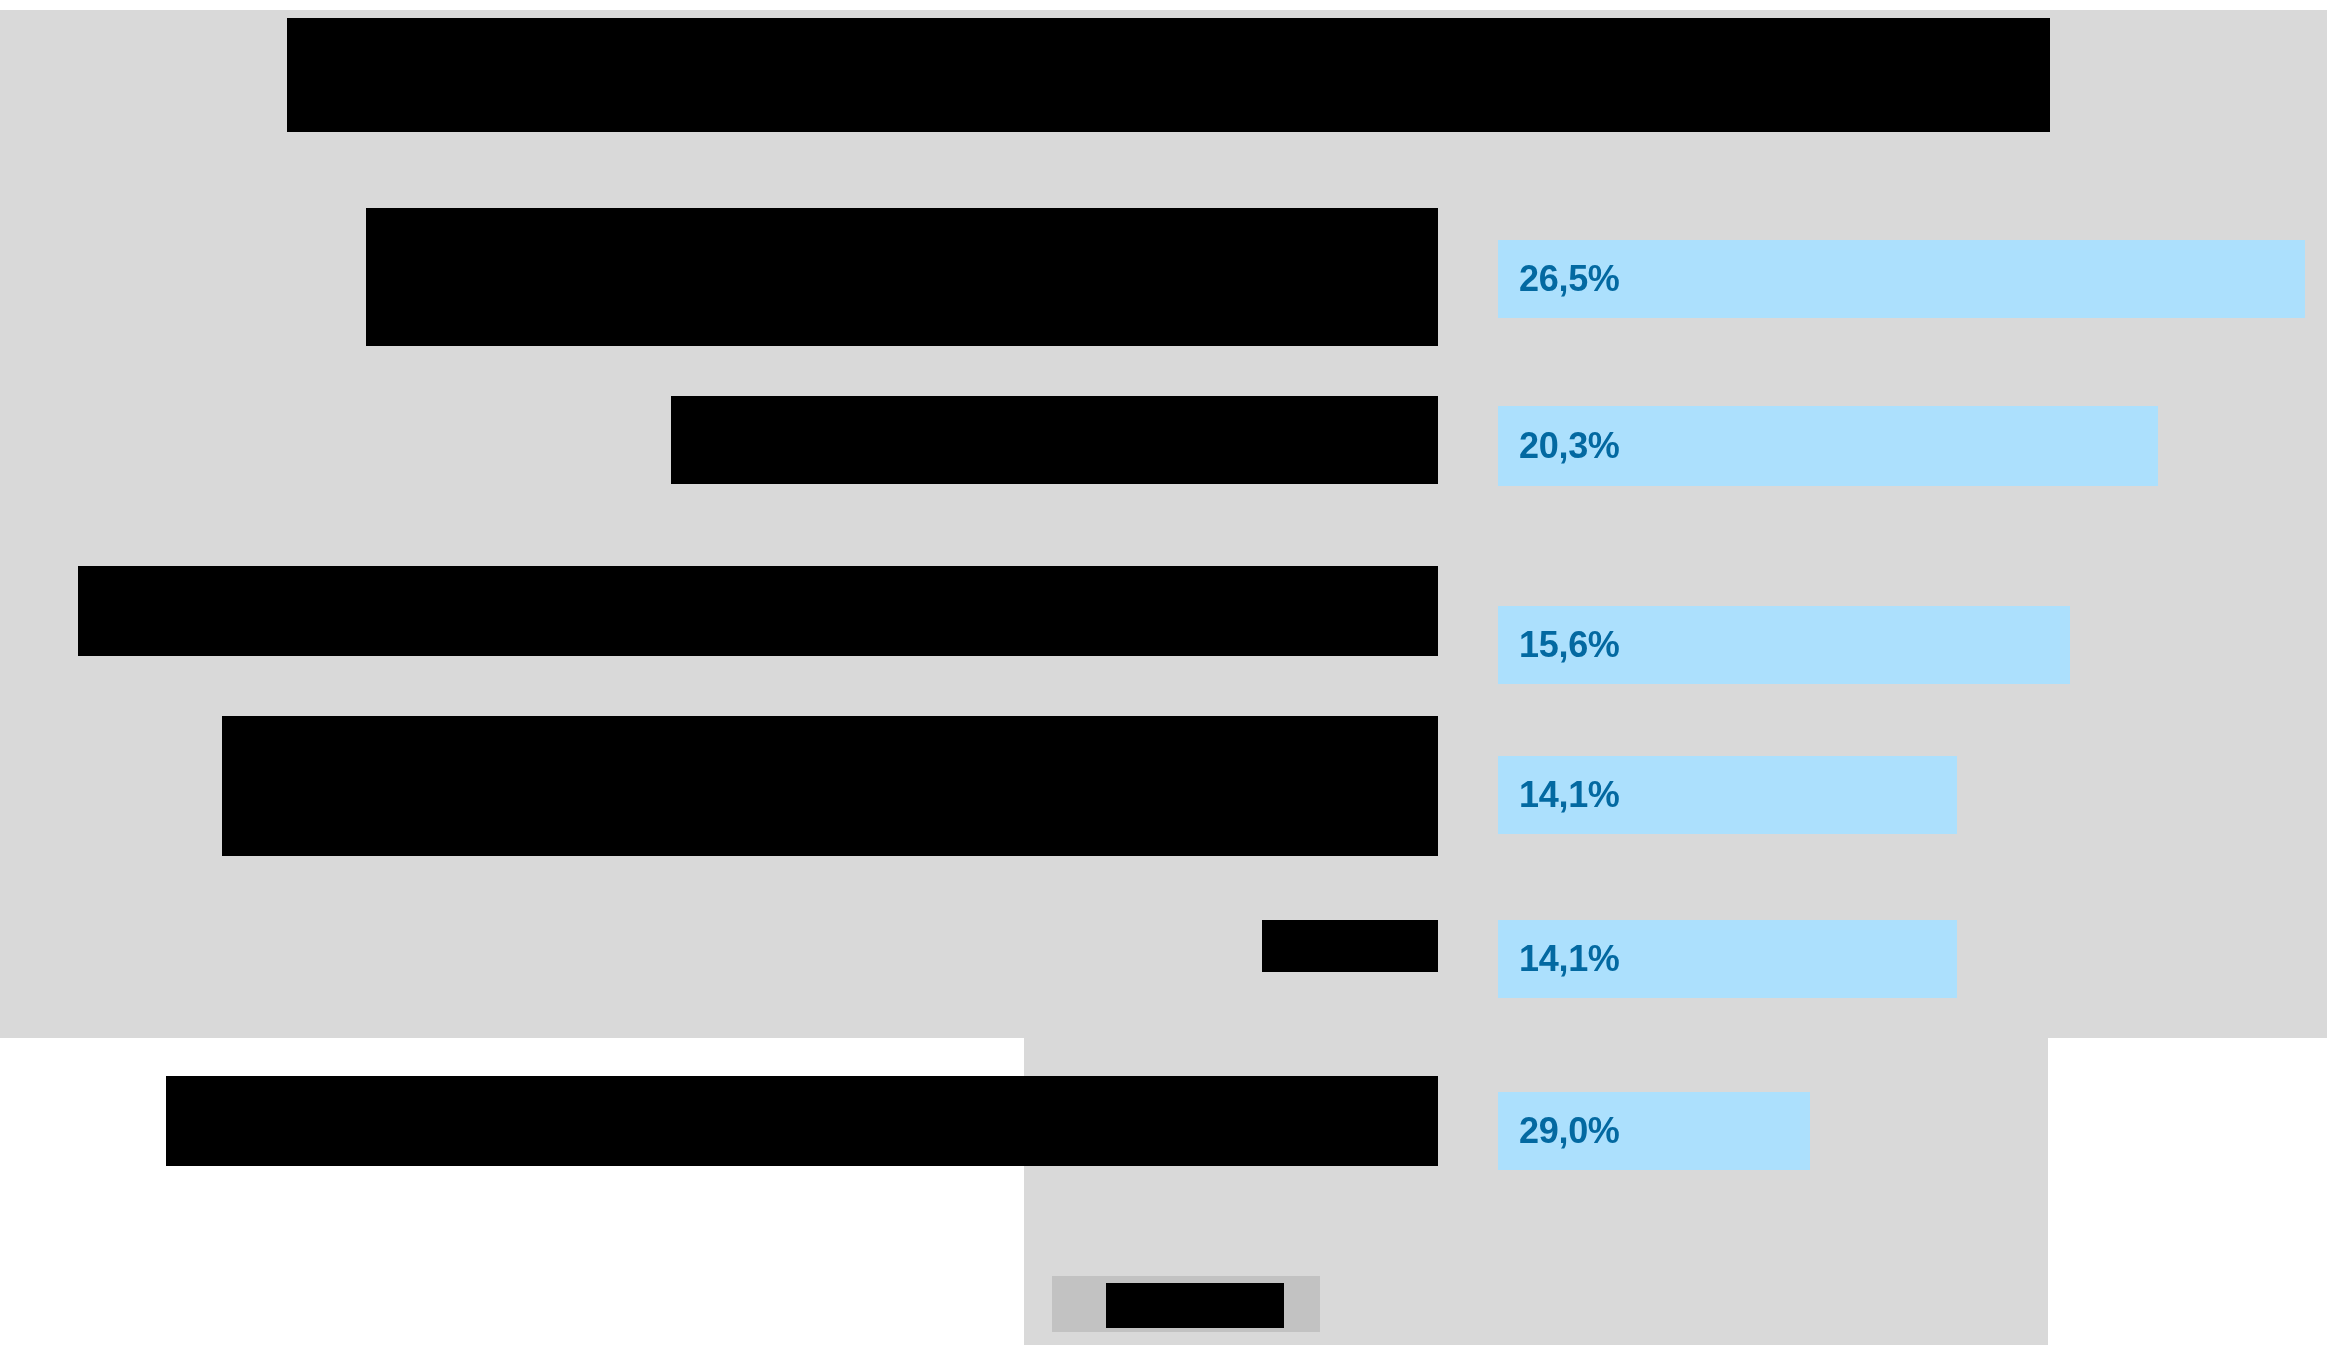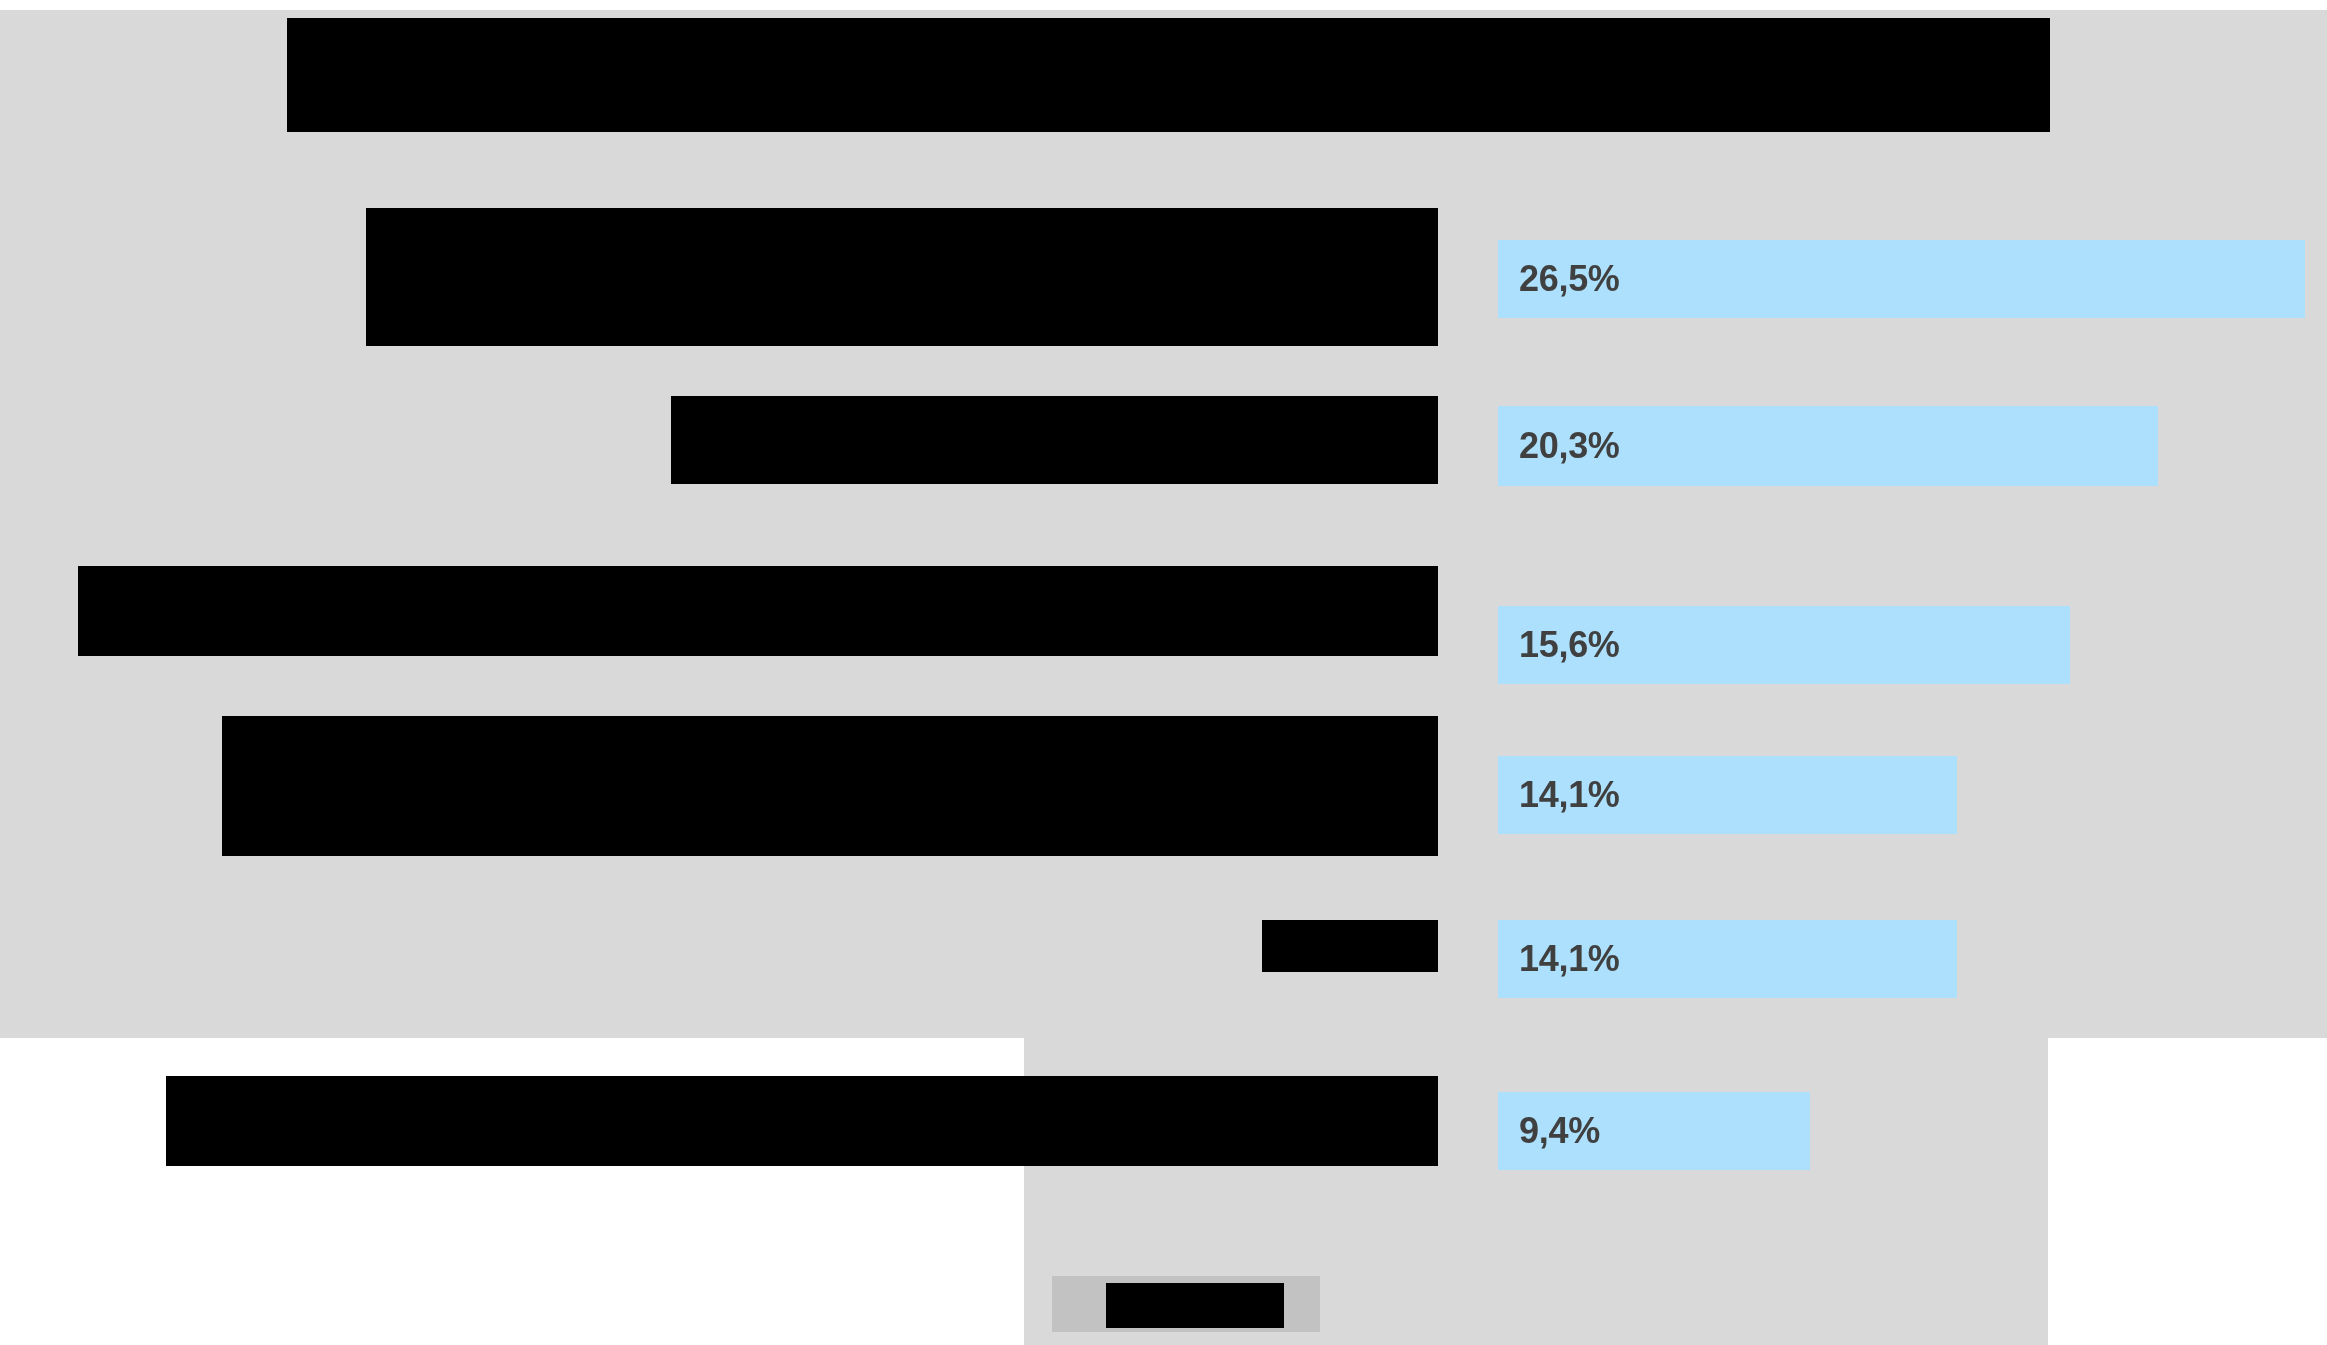--- a/index.html
+++ b/index.html
@@ -63,21 +63,21 @@
   .bar-track { position:absolute; left:1498px; top:0; height:100%; }
   .bar {
     position:absolute; left:0; top:0;
     height:100%;
     background:#ace0fd;
     display:flex; align-items:center;
   }
   .bar-value {
     margin-left:21px;
     font-size:36px; font-weight:700;
-    color:#404040;
+    color:#0369a1;
     letter-spacing:-0.3px;
     white-space:nowrap;
   }
 
   
   .watermark {
     position:absolute;
     left:1052px; top:1276px;
     width:268px; height:56px;
     background:#c2c2c2;
@@ -169,21 +169,21 @@
         </div>
       </div>
       <div class="row" style="top: 1076px; height: 110px;">
         <div class="label-zone">
           <div class="label-text" style="top: 0px;">                                        г
                                         о</div>
           <div class="label-redaction" style="left: 166px; top: 0px; width: 1272px; height: 90px;"></div>
         </div>
         <div class="bar-track">
           <div class="bar" style="width: 312px; top: 16px; height: 78px;">
-            <span class="bar-value">9,4%</span>
+            <span class="bar-value">29,0%</span>
           </div>
         </div>
       </div>
     </div>
 
   <div class="watermark">
     <span class="watermark-text">rabota.by</span>
   </div>
   <div class="watermark-redaction"></div>
 

